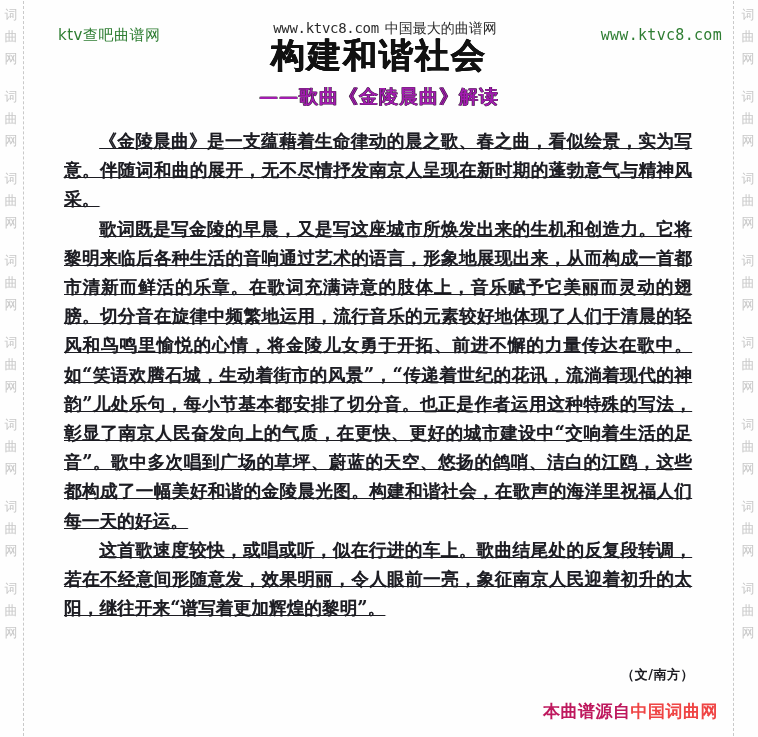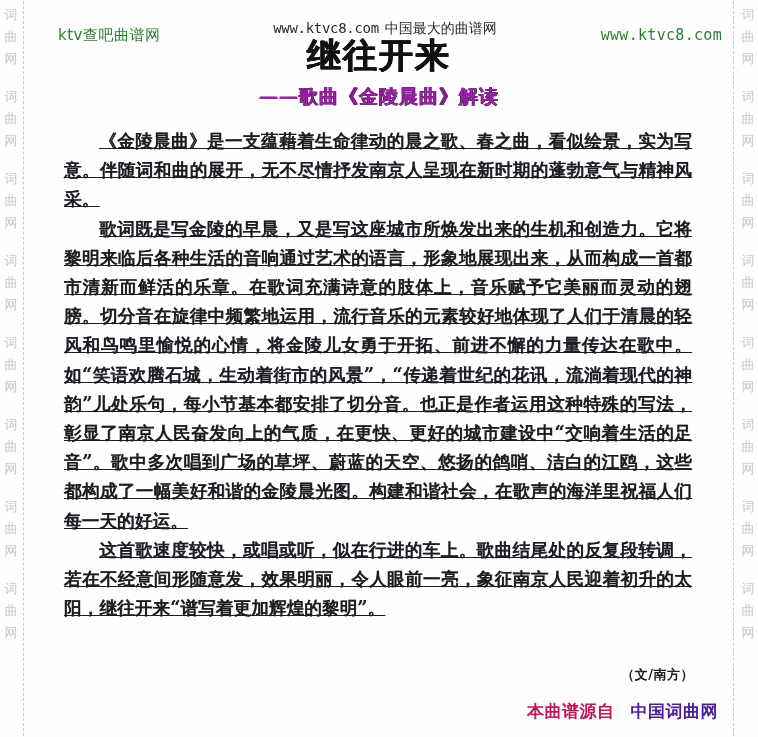--- a/index.html
+++ b/index.html
@@ -179,21 +179,21 @@
     position: absolute;
     right: 40px;
     top: 700px;
     font-family: "DejaVu Sans", sans-serif;
     font-weight: bold;
     font-size: 17px;
     white-space: nowrap;
     letter-spacing: 0.5px;
   }
   .source-line .lbl  { color: #be185d; }
-  .source-line .site { color: #4c1d95; margin-left: 16px; }
+  .source-line .site { color: #ef4444; }
 </style>
 </head>
 <body>
 
 <div id="page">
 
   <div class="wm-rail left">
     <div class="rule"></div>
     <div class="wm-col">
         <div class="wm-group">
@@ -288,21 +288,21 @@
   <div class="hdr-left">
     <span class="cn">ktv查吧曲谱网</span>
   </div>
 
   <div class="hdr-center">
     <span class="url">www.ktvc8.com</span><span class="cn">中国最大的曲谱网</span>
   </div>
 
   <div class="hdr-right">www.ktvc8.com</div>
 
-  <div class="doc-title">继往开来</div>
+  <div class="doc-title">构建和谐社会</div>
   <div class="doc-subtitle">——歌曲《金陵晨曲》解读</div>
 
   <div class="body-col">
     <p class="para">《金陵晨曲》是一支蕴藉着生命律动的晨之歌、春之曲，看似绘景，实为写意。伴随词和曲的展开，无不尽情抒发南京人呈现在新时期的蓬勃意气与精神风采。</p>
     <p class="para">歌词既是写金陵的早晨，又是写这座城市所焕发出来的生机和创造力。它将黎明来临后各种生活的音响通过艺术的语言，形象地展现出来，从而构成一首都市清新而鲜活的乐章。在歌词充满诗意的肢体上，音乐赋予它美丽而灵动的翅膀。切分音在旋律中频繁地运用，流行音乐的元素较好地体现了人们于清晨的轻风和鸟鸣里愉悦的心情，将金陵儿女勇于开拓、前进不懈的力量传达在歌中。如“笑语欢腾石城，生动着街市的风景”，“传递着世纪的花讯，流淌着现代的神韵”儿处乐句，每小节基本都安排了切分音。也正是作者运用这种特殊的写法，彰显了南京人民奋发向上的气质，在更快、更好的城市建设中“交响着生活的足音”。歌中多次唱到广场的草坪、蔚蓝的天空、悠扬的鸽哨、洁白的江鸥，这些都构成了一幅美好和谐的金陵晨光图。构建和谐社会，在歌声的海洋里祝福人们每一天的好运。</p>
     <p class="para">这首歌速度较快，或唱或听，似在行进的车上。歌曲结尾处的反复段转调，若在不经意间形随意发，效果明丽，令人眼前一亮，象征南京人民迎着初升的太阳，继往开来“谱写着更加辉煌的黎明”。</p>
   </div>
 
   <div class="byline">（文/南方）</div>
 

